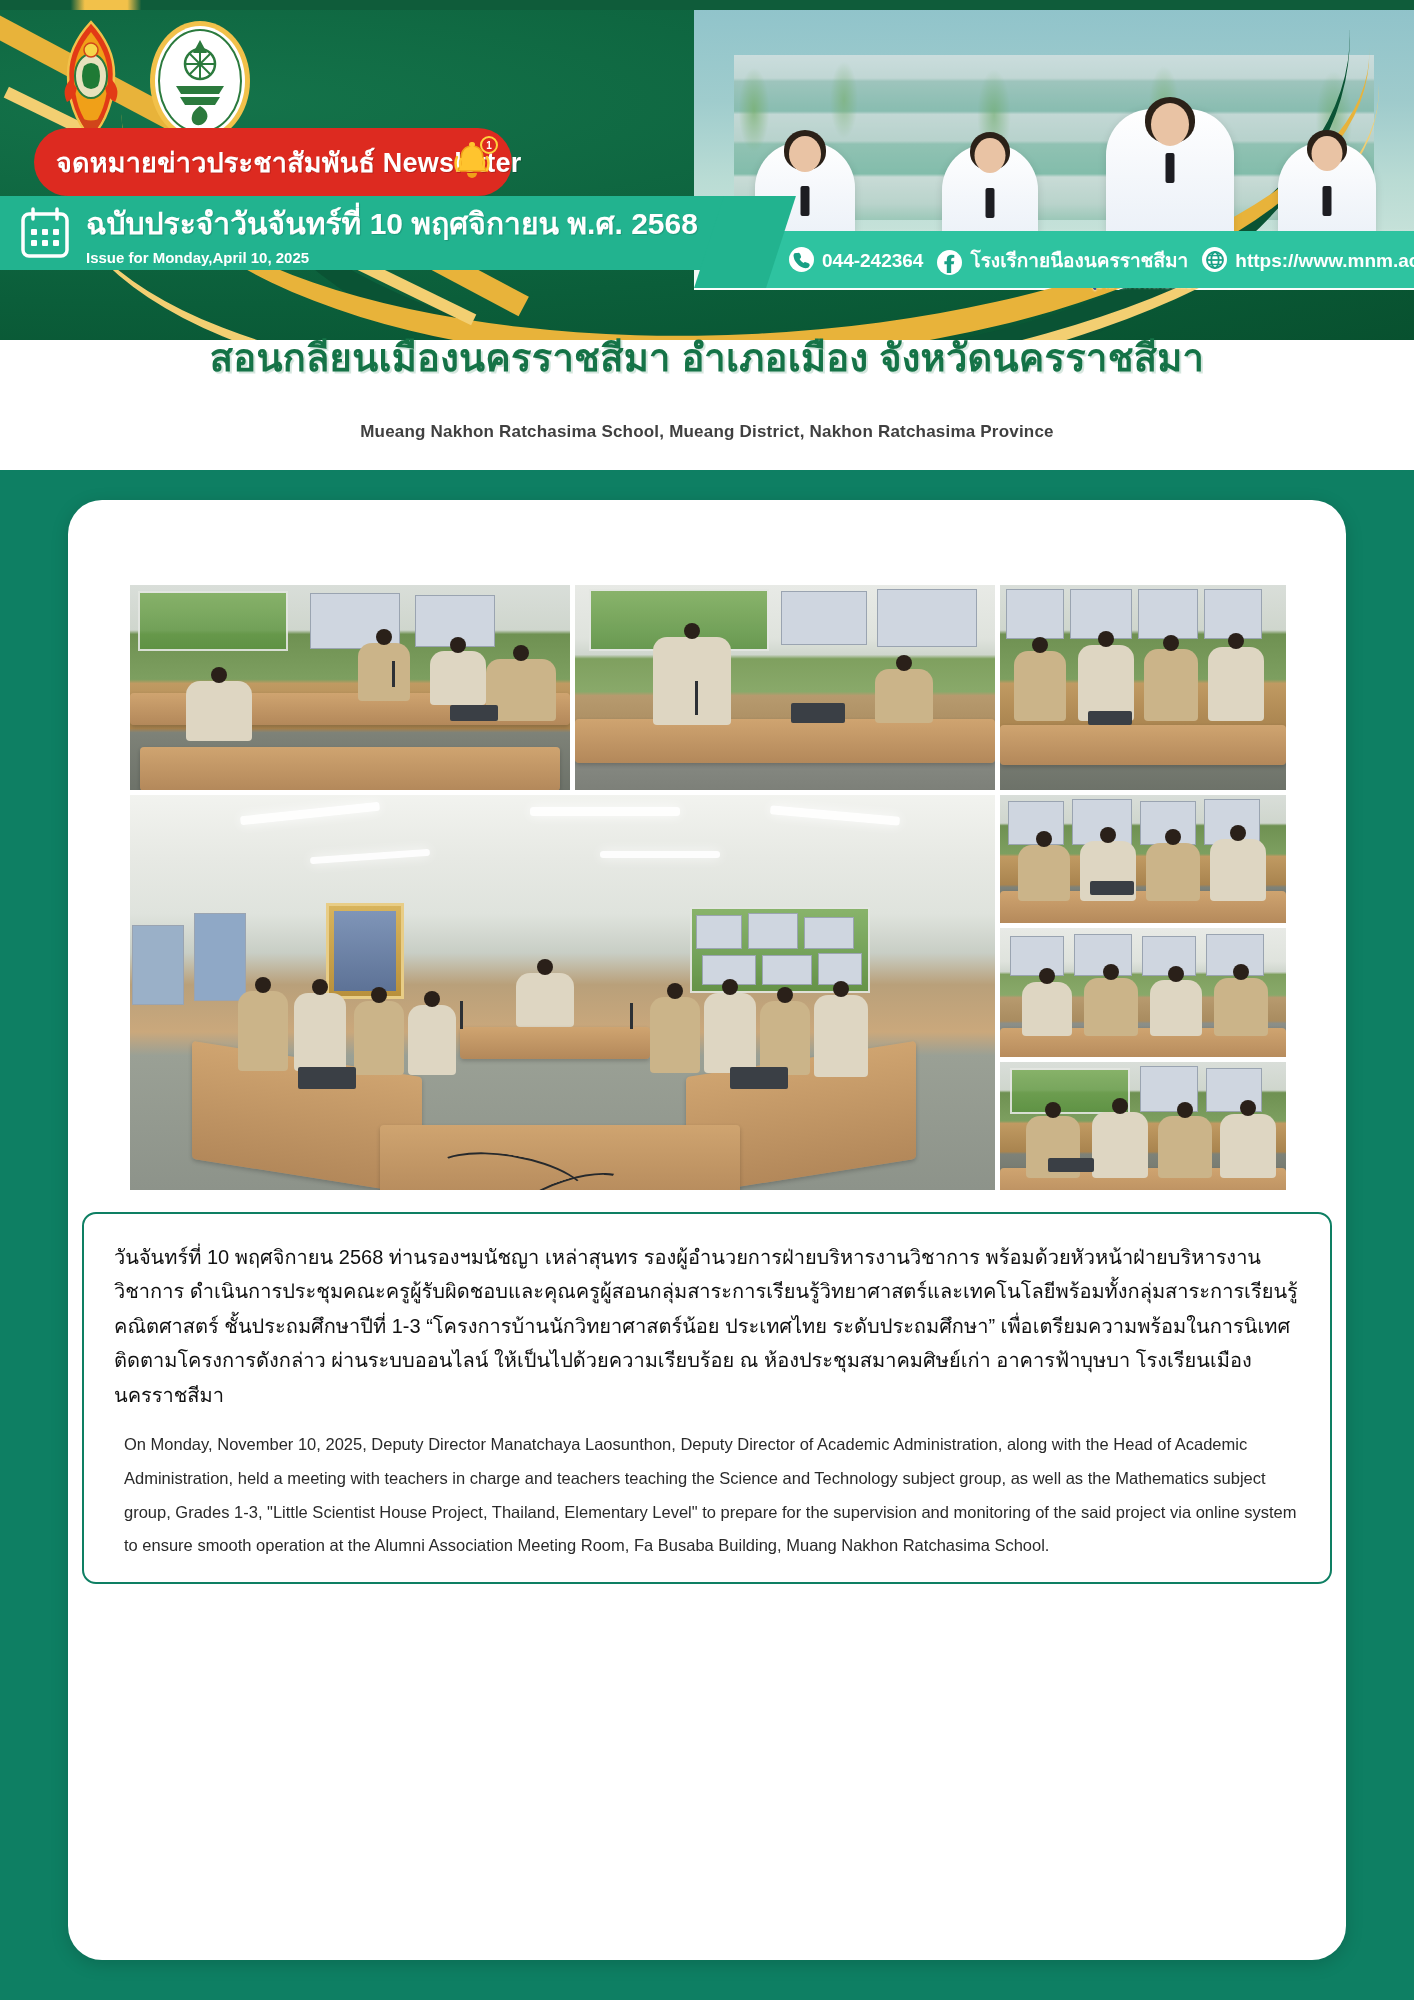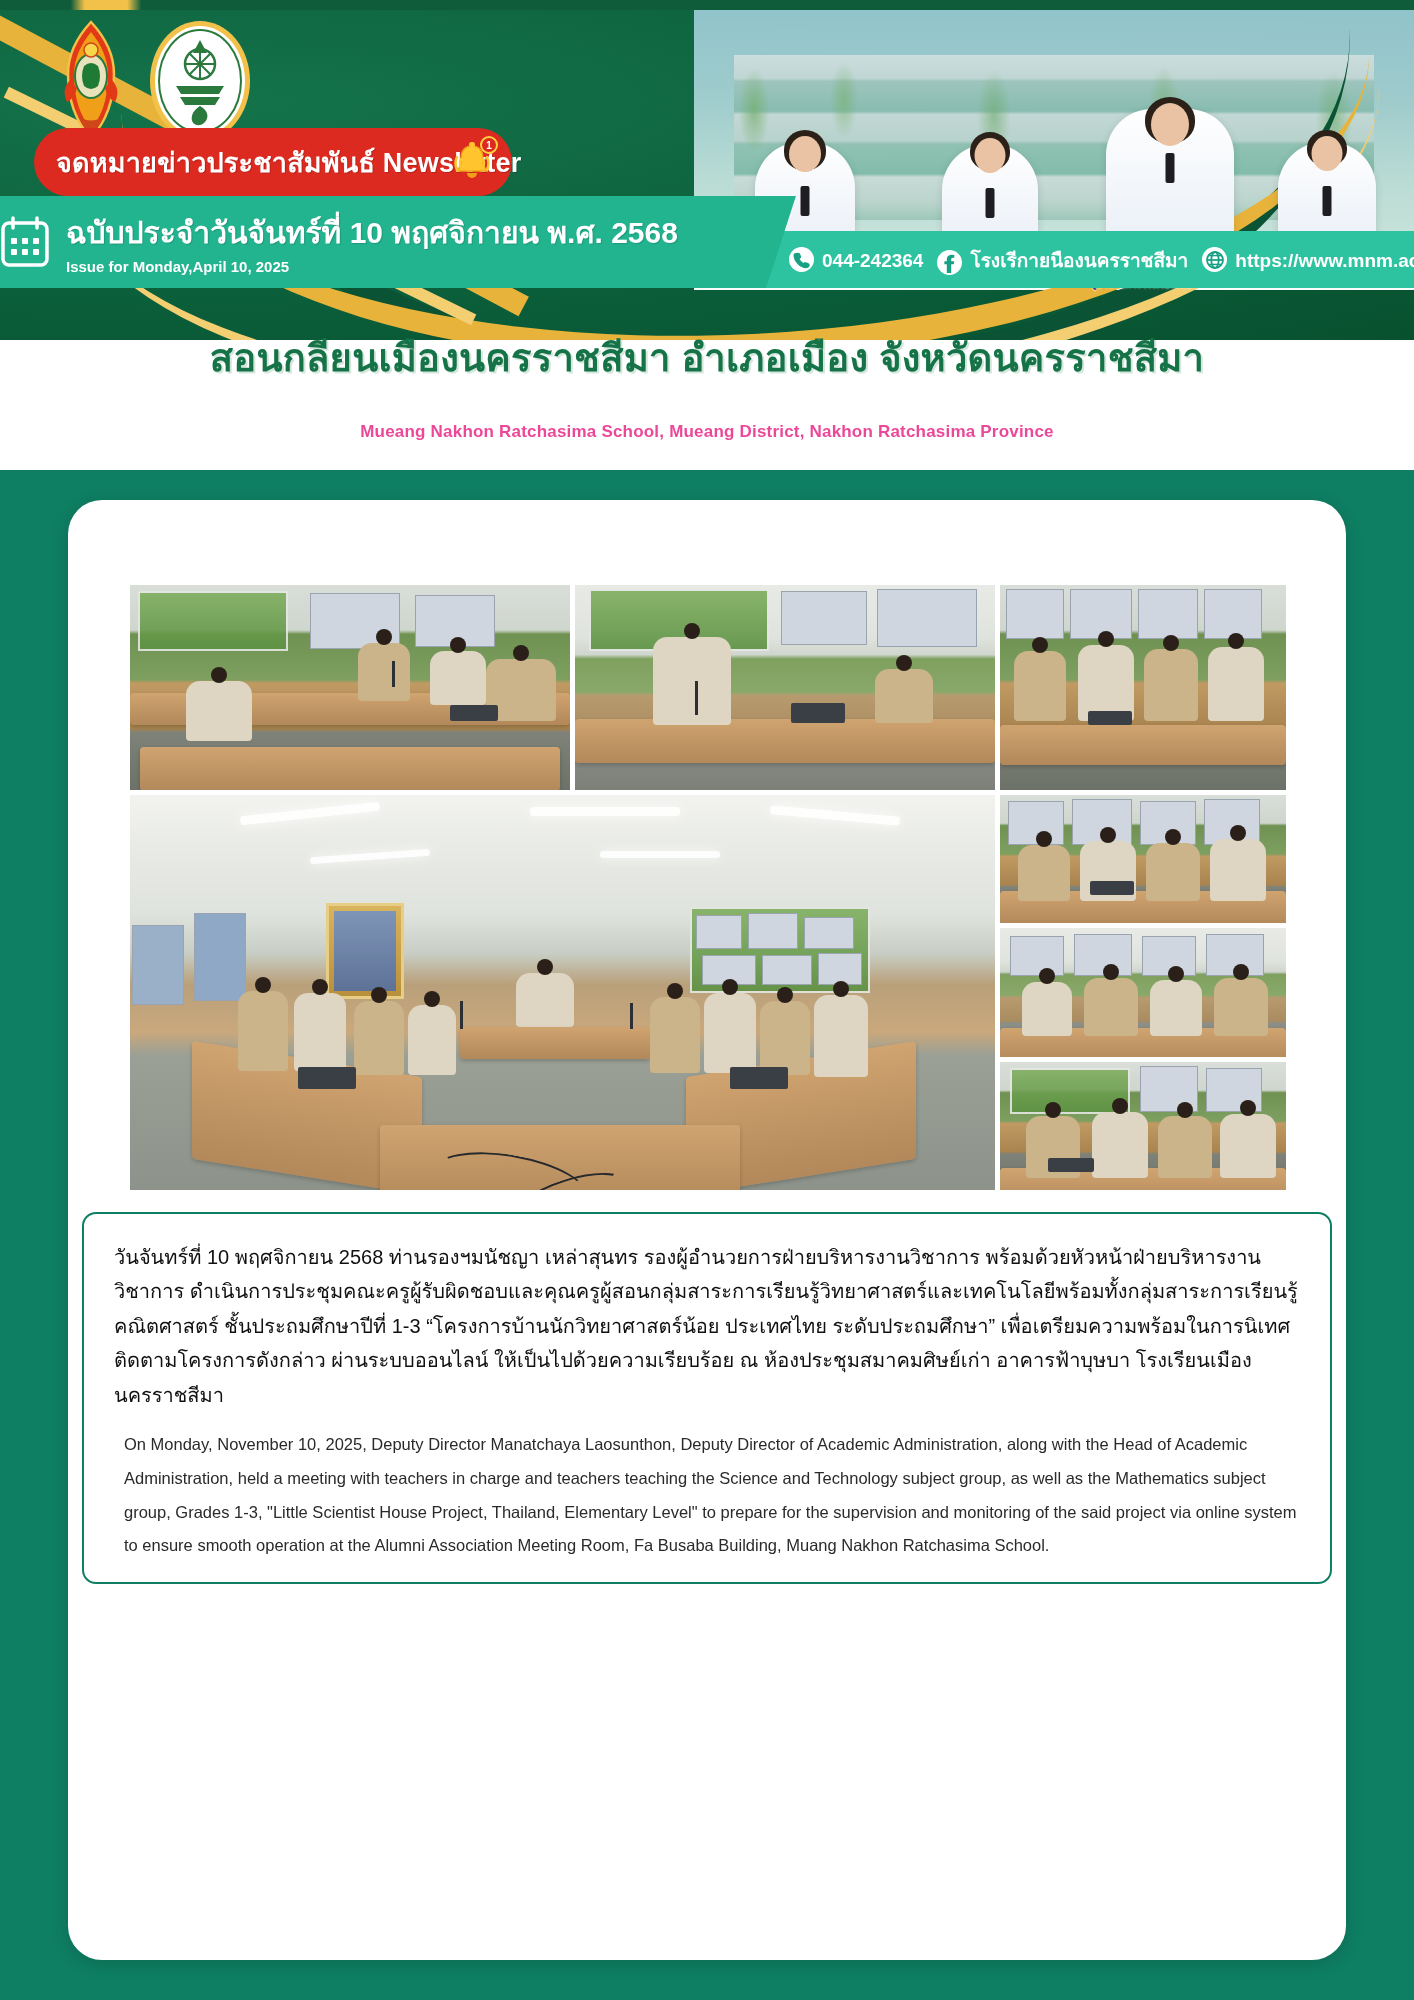--- a/index.html
+++ b/index.html
@@ -188,25 +188,26 @@
     font-size: 10px;
     font-weight: bold;
     display: flex; align-items: center; justify-content: center;
     z-index: 2;
   }
 
   
   .issue-band {
     position: absolute;
     left: 0; top: 196px;
-    width: 745px; height: 92px;
+    width: 745px; height: 74px;
     background: #22b38f;
     z-index: 5;
     display: flex;
     align-items: center;
+    padding-left: 20px;
     gap: 16px;
   }
   .issue-band::after {
     content: "";
     position: absolute;
     right: -36px; top: 0;
     width: 72px; height: 92px;
     background: #22b38f;
     transform: skewX(-18deg);
   }
@@ -326,21 +327,21 @@
     gap: 2px;
   }
   .school-th {
     color: #157347;
     font-size: 38px;
     font-weight: bold;
     letter-spacing: .3px;
     text-shadow: 2px 2px 0 rgba(21,115,71,.18);
   }
   .school-en {
-    color: #ec4899;
+    color: #404040;
     font-size: 17px;
     font-weight: bold;
     letter-spacing: .2px;
     margin-top: 32px;
   }
 
   
   .body-bg {
     position: absolute;
     top: 470px; left: 0;

